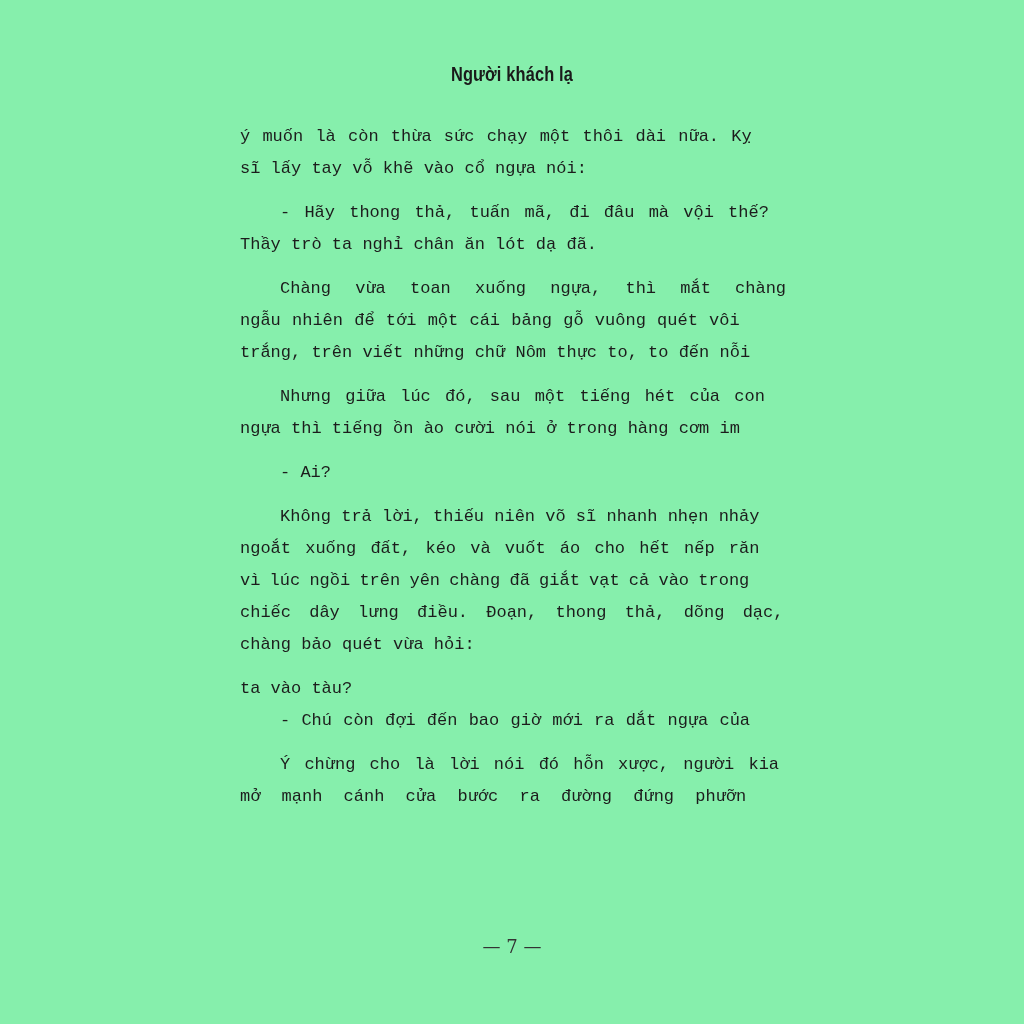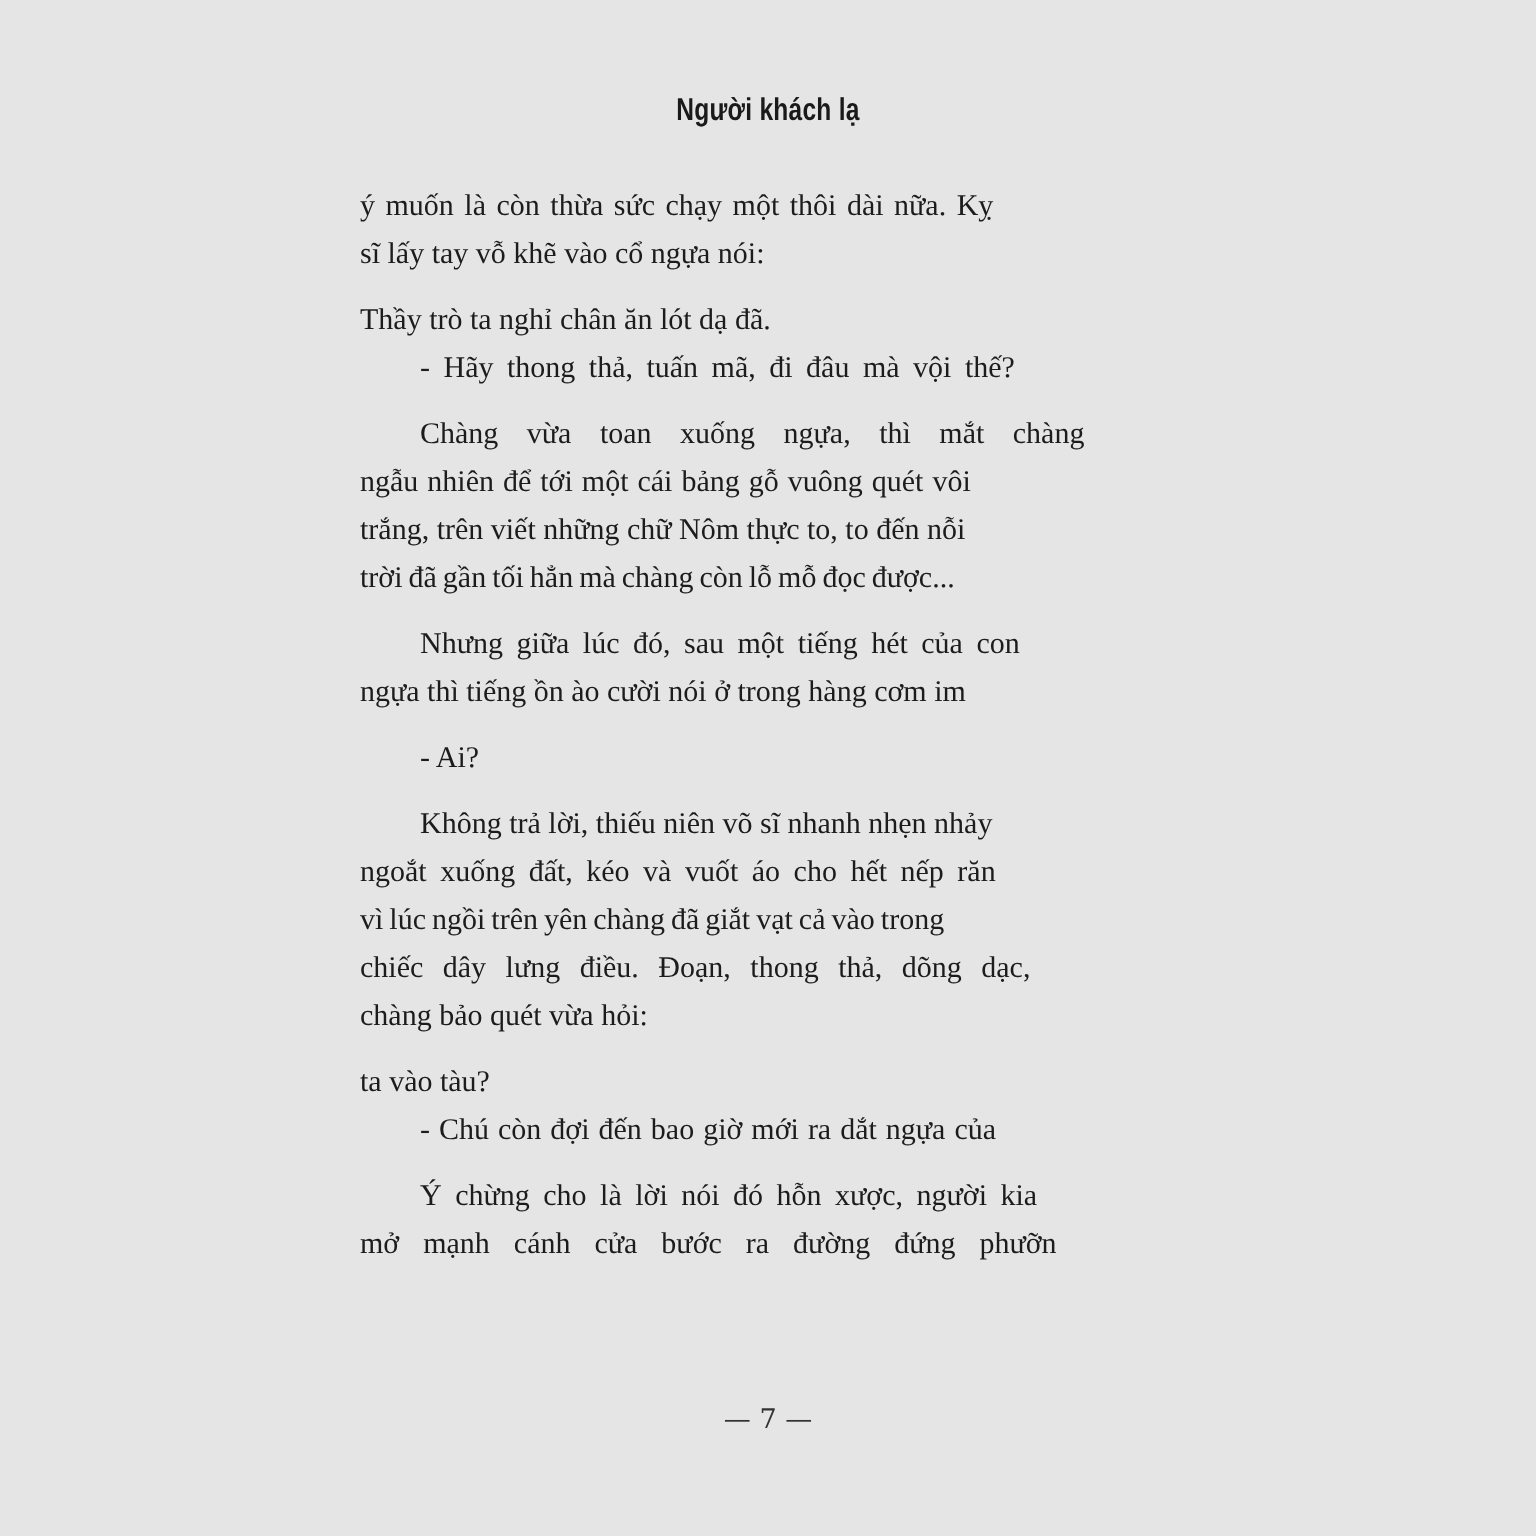--- a/index.html
+++ b/index.html
@@ -1,26 +1,26 @@
 <!DOCTYPE html>
 <html><head>
 <meta charset="utf-8">
 <style>
   html, body { margin: 0; padding: 0; background: #ffffff; }
   body { width: 1024px; height: 1024px; position: relative; overflow: hidden; }
-  .page { position: absolute; left: 0; top: 0; width: 1024px; height: 1024px; background: #e5e5e5; }
+  .page { position: absolute; left: 0; top: 0; width: 1024px; height: 1024px; background: #86efac; }
   .running-head {
     position: absolute; left: 0; width: 1024px; top: 62px; text-align: center;
     font-family: "Liberation Sans", sans-serif; font-weight: bold;
     font-size: 21px; color: #1a1a1a; transform: scaleX(0.78); transform-origin: 512px 0;
     letter-spacing: 0.2px;
   }
   .body-text {
     position: absolute; left: 240px; top: 121px; width: 536px;
-    font-family: Liberation Serif, serif; font-size: 20px; line-height: 32px;
+    font-family: Liberation Mono, monospace; font-size: 17px; line-height: 32px;
     color: #1c1c1c;
   }
   .para { margin: 0 0 12px 0; text-align: justify; text-align-last: left; }
   .line { display: block; white-space: nowrap; }
   .folio {
     position: absolute; left: 0; width: 1024px; top: 936px; text-align: center;
     font-family: "DejaVu Serif", serif; font-size: 18px; color: #333333;
   }
 </style>
 </head>
@@ -30,29 +30,28 @@
   <div class="running-head">Người khách lạ</div>
 
   <div class="body-text">
 
     <div class="para">
       <span class="line" style="word-spacing:2px">ý muốn là còn thừa sức chạy một thôi dài nữa. Kỵ</span>
       <span class="line">sĩ lấy tay vỗ khẽ vào cổ ngựa nói:</span>
     </div>
 
     <div class="para">
+      <span class="line" style="padding-left:40px;word-spacing:4px">- Hãy thong thả, tuấn mã, đi đâu mà vội thế?</span>
       <span class="line">Thầy trò ta nghỉ chân ăn lót dạ đã.</span>
-      <span class="line" style="padding-left:40px;word-spacing:4px">- Hãy thong thả, tuấn mã, đi đâu mà vội thế?</span>
     </div>
 
     <div class="para">
       <span class="line" style="padding-left:40px;word-spacing:14px">Chàng vừa toan xuống ngựa, thì mắt chàng</span>
       <span class="line" style="word-spacing:1px">ngẫu nhiên để tới một cái bảng gỗ vuông quét vôi</span>
       <span class="line" style="word-spacing:0px">trắng, trên viết những chữ Nôm thực to, to đến nỗi</span>
-      <span class="line" style="word-spacing:-1px">trời đã gần tối hẳn mà chàng còn lỗ mỗ đọc được...</span>
     </div>
 
     <div class="para">
       <span class="line" style="padding-left:40px;word-spacing:4px">Nhưng giữa lúc đó, sau một tiếng hét của con</span>
       <span class="line" style="word-spacing:0px">ngựa thì tiếng ồn ào cười nói ở trong hàng cơm im</span>
     </div>
 
     <div class="para">
       <span class="line" style="padding-left:40px">- Ai?</span>
     </div>

